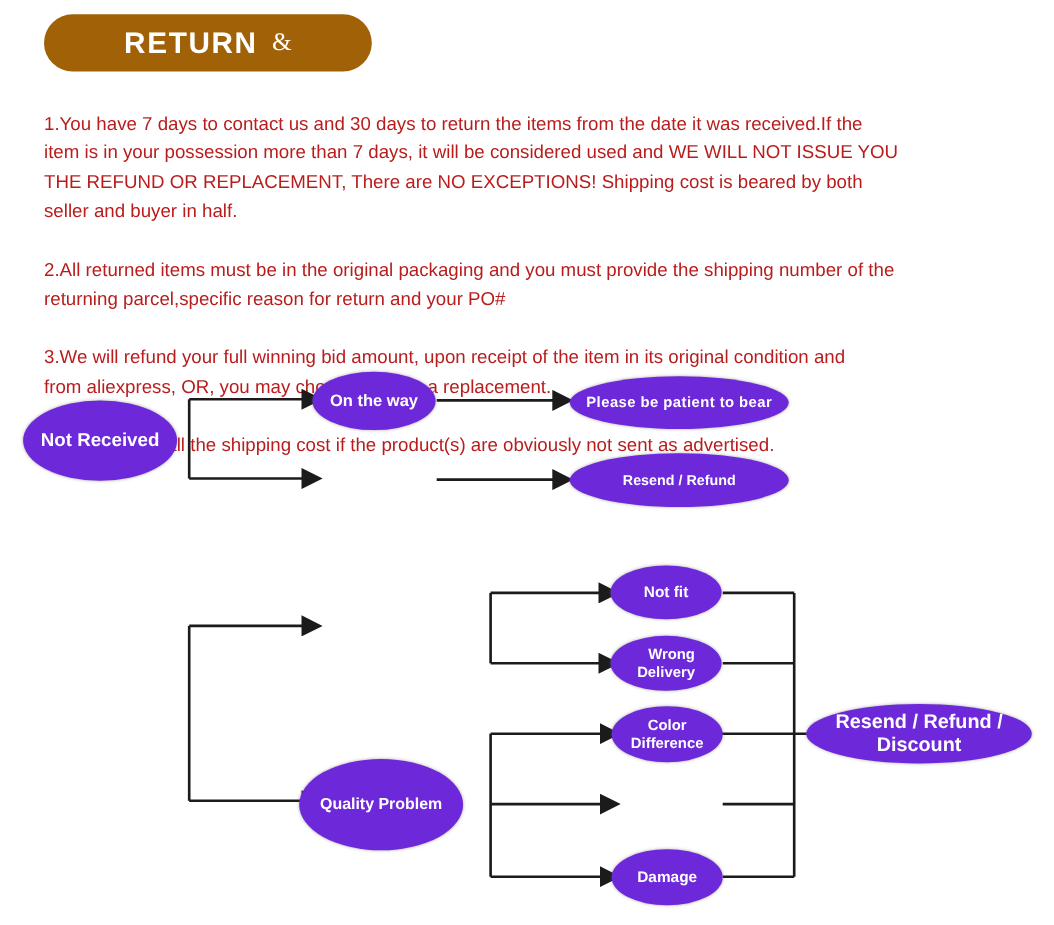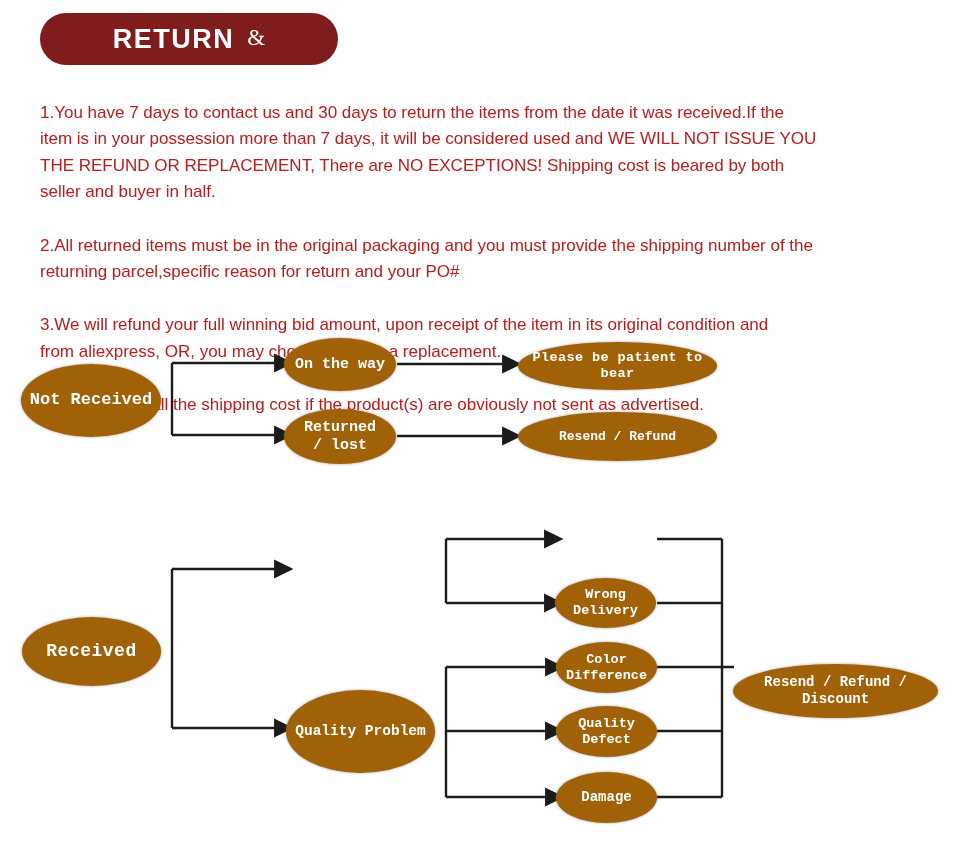--- a/index.html
+++ b/index.html
@@ -2,50 +2,49 @@
 <html><head>
 <meta charset="utf-8">
 <style>
   html,body{margin:0;padding:0;background:#ffffff;}
   .canvas{
     position:relative;width:958px;height:841px;background:#ffffff;overflow:hidden;
     font-family:"Liberation Sans",sans-serif;
   }
   .header-pill{
     position:absolute;left:40px;top:13px;width:298px;height:52px;
-    background:#7f1d1d;border-radius:27px;color:#ffffff;
+    background:#a16207;border-radius:27px;color:#ffffff;
     display:flex;align-items:center;justify-content:center;gap:13px;
   }
   .header-pill .word{font-weight:700;font-size:27px;letter-spacing:1.5px;}
   .header-pill .amp{font-family:"Liberation Serif",serif;font-weight:400;font-size:23px;position:relative;top:-1px;}
   .policy{
     position:absolute;left:40px;top:73px;width:928px;
     font-size:17px;line-height:26.6px;color:#b91c1c;white-space:pre-line;
   }
   .node{
-    position:absolute;background:#a16207;border-radius:50%;
+    position:absolute;background:#6d28d9;border-radius:50%;
     color:#ffffff;font-weight:700;text-align:center;white-space:pre-line;
     display:flex;align-items:center;justify-content:center;line-height:1.18;
     box-shadow:0 0 3px rgba(90,90,90,.55);
-    font-family:Liberation Mono, monospace;
   }
   #n-not-received{left:21px;top:364px;width:140px;height:73px;font-size:17px;}
   #n-on-the-way{left:284px;top:338px;width:112px;height:53px;font-size:15px;}
   #n-returned-lost{left:284px;top:409px;width:112px;height:55px;font-size:15px;}
   #n-be-patient{left:518px;top:342px;width:199px;height:48px;font-size:13.5px;letter-spacing:.4px;}
   #n-resend-refund{left:518px;top:412px;width:199px;height:49px;font-size:13px;}
   #n-received{left:22px;top:617px;width:139px;height:69px;font-size:18px;letter-spacing:.5px;}
   #n-not-quality{left:284px;top:530px;width:151px;height:79px;font-size:14.5px;}
-  #n-quality{left:286px;top:690px;width:149px;height:83px;font-size:14.5px;}
+  #n-quality{left:272px;top:690px;width:149px;height:83px;font-size:14.5px;}
   #n-not-fit{left:555px;top:514px;width:101px;height:49px;font-size:14px;}
-  #n-wrong-delivery{left:555px;top:578px;width:101px;height:50px;font-size:13.5px;}
+  #n-wrong-delivery{left:555px;top:578px;width:101px;height:50px;font-size:13.5px;text-align:right;}
   #n-color-difference{left:556px;top:642px;width:101px;height:51px;font-size:13.5px;text-align:center;}
   #n-quality-defect{left:556px;top:706px;width:101px;height:51px;font-size:13.5px;}
   #n-damage{left:556px;top:772px;width:101px;height:51px;font-size:14px;text-align:right;}
-  #n-outcome{left:733px;top:664px;width:205px;height:54px;font-size:14px;}
+  #n-outcome{left:733px;top:640px;width:205px;height:54px;font-size:18px;}
   .connectors{position:absolute;left:0;top:0;width:958px;height:841px;pointer-events:none;}
 </style>
 </head>
 <body>
 
 <div class="canvas">
 
   <div class="header-pill">
     <span class="word">RETURN</span>
     <span class="amp">&amp;</span>
@@ -94,29 +93,25 @@
       <path d="M657,603 L722,603"></path>
       <path d="M656,667 L734,667"></path>
       <path d="M657,731 L722,731"></path>
       <path d="M657,797 L722,797"></path>
       <path d="M722,539 L722,797"></path>
     </g>
   </svg>
 
   <div class="node" id="n-not-received">Not Received</div>
   <div class="node" id="n-on-the-way">On the way</div>
-  <div class="node" id="n-returned-lost">Returned
-/  lost</div>
   <div class="node" id="n-be-patient">Please be patient to bear</div>
   <div class="node" id="n-resend-refund">Resend / Refund</div>
 
-  <div class="node" id="n-received">Received</div>
   <div class="node" id="n-quality">Quality Problem</div>
+  <div class="node" id="n-not-fit">Not fit</div>
   <div class="node" id="n-wrong-delivery">Wrong
 Delivery</div>
   <div class="node" id="n-color-difference">Color
 Difference</div>
-  <div class="node" id="n-quality-defect">Quality
-Defect</div>
   <div class="node" id="n-damage">Damage</div>
   <div class="node" id="n-outcome">Resend / Refund / Discount</div>
 
 </div>
 
 </body></html>

